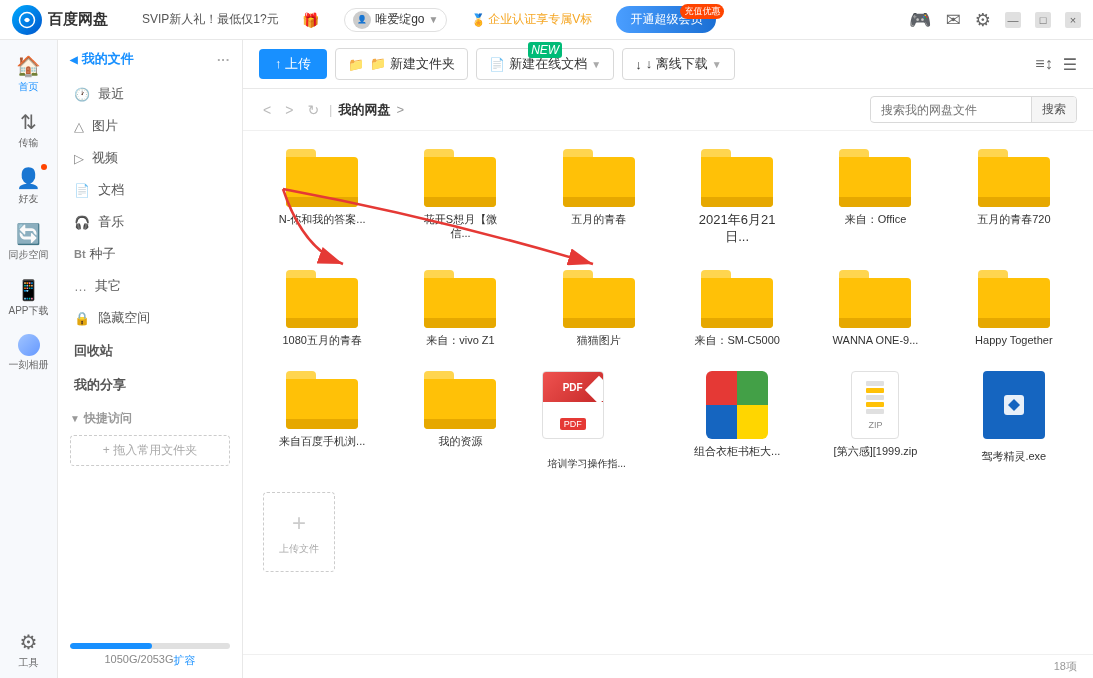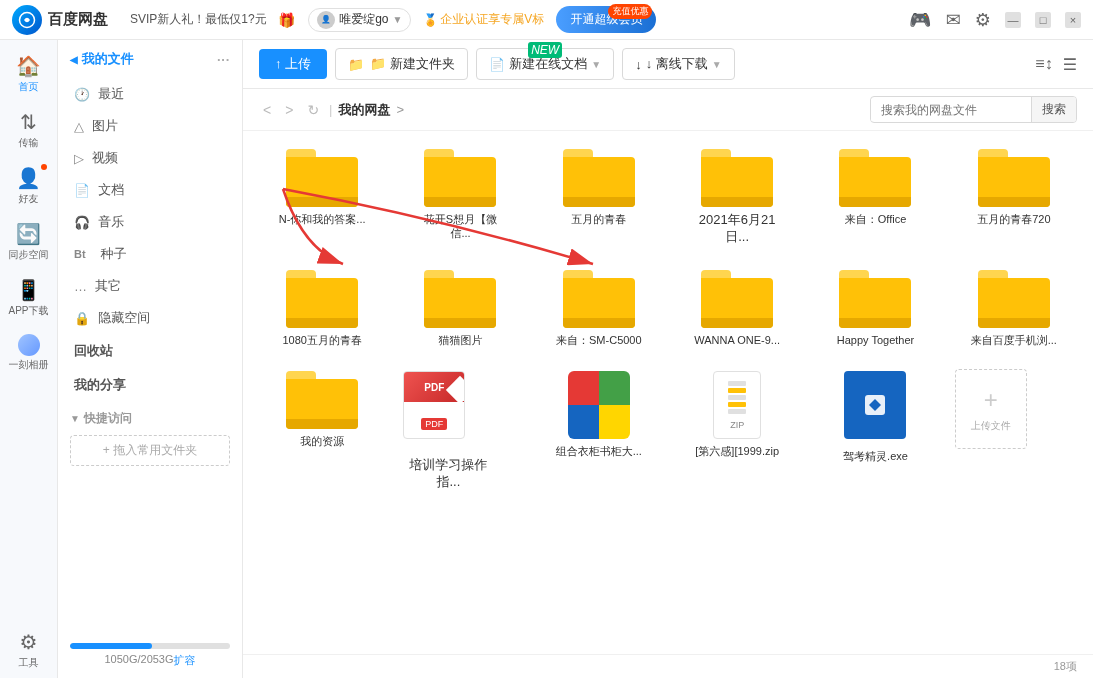--- a/index.html
+++ b/index.html
@@ -1,21 +1,21 @@
 <!DOCTYPE html>
 <html><head>
   <meta charset="utf-8">
   <style>
     * { box-sizing: border-box; margin: 0; padding: 0; }
     body { font-family: 'Microsoft YaHei', Arial, sans-serif; font-size: 13px; background: #f5f5f5; width: 1093px; height: 678px; overflow: hidden; display: flex; flex-direction: column; }
   </style>
 </head>
 <body>
 
-<div style="height:40px;background:#fff;display:flex;align-items:center;padding:0 12px;border-bottom:1px solid #e8e8e8;gap:12px;flex-shrink:0;">
+<div style="height:40px;background:#fff;display:flex;align-items:center;padding:0 12px;border-bottom:1px solid #e8e8e8;gap:24px;flex-shrink:0;">
   <div style="display:flex;align-items:center;gap:6px;margin-right:10px;">
     <div style="width:30px;height:30px;background:linear-gradient(135deg,#00aaff,#0055cc);border-radius:50%;display:flex;align-items:center;justify-content:center;">
       <svg width="18" height="18" viewBox="0 0 24 24" fill="white">
           <circle cx="12" cy="12" r="10" fill="none" stroke="white" stroke-width="2"></circle>
           <path d="M8 12 Q12 6 16 12 Q12 18 8 12" fill="white"></path>
         </svg>
     </div>
     <span style="font-size:15px;font-weight:bold;color:#333;">百度网盘</span>
   </div>
   <span style="color:#555;font-size:12px;">SVIP新人礼！最低仅1?元</span>
@@ -96,21 +96,21 @@
       <span>视频</span>
     </div>
     <div style="display:flex;align-items:center;gap:8px;padding:7px 16px;cursor:pointer;color:#555;font-size:13px;">
       <span style="color:#888;">📄</span>
       <span>文档</span>
     </div>
     <div style="display:flex;align-items:center;gap:8px;padding:7px 16px;cursor:pointer;color:#555;font-size:13px;">
       <span style="color:#888;">🎧</span>
       <span>音乐</span>
     </div>
-    <div style="display:flex;align-items:center;gap:15px;padding:7px 16px;cursor:pointer;color:#555;font-size:13px;">
+    <div style="display:flex;align-items:center;gap:4px;padding:7px 16px;cursor:pointer;color:#555;font-size:13px;">
       <span style="color:#888;font-size:11px;font-weight:bold;">Bt</span>
       <span>种子</span>
     </div>
     <div style="display:flex;align-items:center;gap:8px;padding:7px 16px;cursor:pointer;color:#555;font-size:13px;">
       <span style="color:#888;">…</span>
       <span>其它</span>
     </div>
     <div style="display:flex;align-items:center;gap:8px;padding:7px 16px;cursor:pointer;color:#555;font-size:13px;">
       <span style="color:#888;">🔒</span>
       <span>隐藏空间</span>
@@ -235,20 +235,28 @@
 
       <div style="display:flex;flex-direction:column;align-items:center;gap:5px;cursor:pointer;padding:6px;border-radius:4px;">
         <div style="width:72px;height:58px;position:relative;">
           <div style="width:30px;height:10px;background:#ffd54f;border-radius:4px 4px 0 0;position:absolute;top:0;left:0;"></div>
           <div style="width:72px;height:50px;background:#ffc107;border-radius:0 4px 4px 4px;position:absolute;bottom:0;"></div>
           <div style="position:absolute;bottom:0;width:72px;height:10px;background:#e6a800;border-radius:0 0 4px 4px;"></div>
         </div>
         <span style="font-size:11px;color:#333;text-align:center;max-width:90px;word-break:break-all;line-height:1.3;">1080五月的青春</span>
       </div>
 
+      <div style="display:flex;flex-direction:column;align-items:center;gap:5px;cursor:pointer;padding:6px;border-radius:4px;">
+        <div style="width:72px;height:58px;position:relative;">
+          <div style="width:30px;height:10px;background:#ffd54f;border-radius:4px 4px 0 0;position:absolute;top:0;left:0;"></div>
+          <div style="width:72px;height:50px;background:#ffc107;border-radius:0 4px 4px 4px;position:absolute;bottom:0;"></div>
+          <div style="position:absolute;bottom:0;width:72px;height:10px;background:#e6a800;border-radius:0 0 4px 4px;"></div>
+        </div>
+        <span style="font-size:11px;color:#333;text-align:center;max-width:90px;word-break:break-all;line-height:1.3;">来自：vivo Z1</span>
+      </div>
 
       <div style="display:flex;flex-direction:column;align-items:center;gap:5px;cursor:pointer;padding:6px;border-radius:4px;">
         <div style="width:72px;height:58px;position:relative;">
           <div style="width:30px;height:10px;background:#ffd54f;border-radius:4px 4px 0 0;position:absolute;top:0;left:0;"></div>
           <div style="width:72px;height:50px;background:#ffc107;border-radius:0 4px 4px 4px;position:absolute;bottom:0;"></div>
           <div style="position:absolute;bottom:0;width:72px;height:10px;background:#e6a800;border-radius:0 0 4px 4px;"></div>
         </div>
         <span style="font-size:11px;color:#333;text-align:center;max-width:90px;word-break:break-all;line-height:1.3;">猫猫图片</span>
       </div>
 
@@ -298,21 +306,21 @@
       </div>
 
       <div style="display:flex;flex-direction:column;gap:18px;cursor:pointer;padding:6px;border-radius:4px;">
         <div style="width:62px;height:68px;background:#fff;border:1px solid #e0e0e0;border-radius:4px;display:flex;flex-direction:column;align-items:center;justify-content:flex-end;padding-bottom:8px;position:relative;overflow:hidden;">
           <div style="width:100%;height:30px;background:linear-gradient(135deg,#ef5350,#c62828);position:absolute;top:0;left:0;display:flex;align-items:center;justify-content:center;">
             <span style="color:white;font-size:10px;font-weight:bold;">PDF</span>
           </div>
           <div style="position:absolute;top:8px;right:-6px;width:20px;height:20px;background:#fff;transform:rotate(45deg);"></div>
           <span style="background:#e53935;color:white;font-size:9px;padding:1px 4px;border-radius:2px;position:relative;z-index:1;margin-top:28px;">PDF</span>
         </div>
-        <span style="font-size:13px;color:#333;text-align:center;max-width:90px;word-break:break-all;line-height:1.3;">培训学习操作指...</span>
+        <span style="font-size:10px;color:#333;text-align:center;max-width:90px;word-break:break-all;line-height:1.3;">培训学习操作指...</span>
       </div>
 
       <div style="display:flex;flex-direction:column;align-items:center;gap:5px;cursor:pointer;padding:6px;border-radius:4px;">
         <div style="width:62px;height:68px;border-radius:6px;overflow:hidden;display:grid;grid-template-columns:1fr 1fr;grid-template-rows:1fr 1fr;">
           <div style="background:#e53935;"></div>
           <div style="background:#43a047;"></div>
           <div style="background:#1565c0;"></div>
           <div style="background:#ffd600;"></div>
         </div>
         <span style="font-size:11px;color:#333;text-align:center;max-width:90px;word-break:break-all;line-height:1.3;">组合衣柜书柜大...</span>

